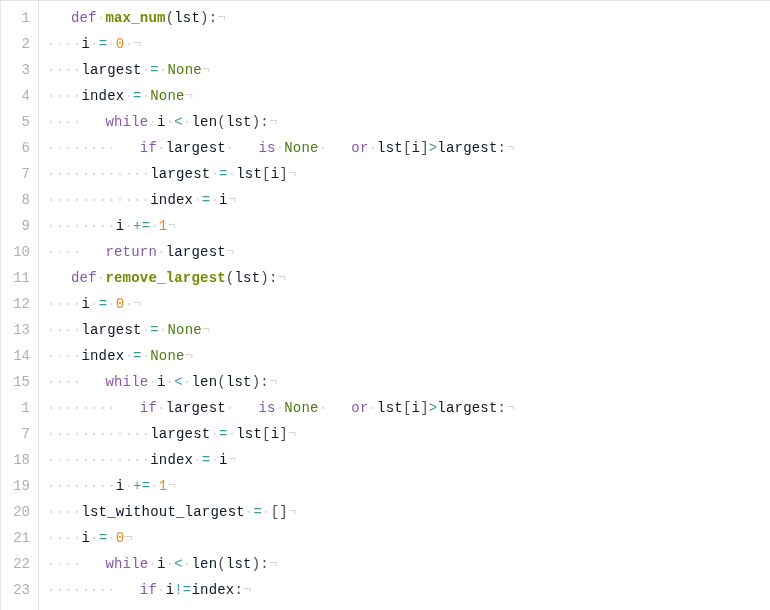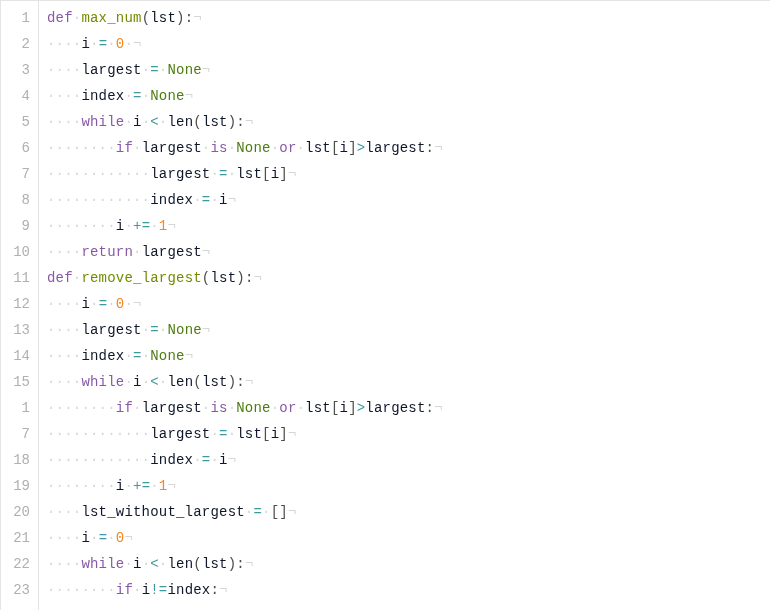--- a/index.html
+++ b/index.html
@@ -34,22 +34,22 @@
     font-size: 14px;
   }
   .code {
     flex: 1;
     padding: 4px 0 4px 8px;
     white-space: pre;
     line-height: 26px;
     letter-spacing: 0.2px;
   }
   .code .line { height: 26px; }
-  .kw   { color: #8959a8; }   
-  .fn   { color: #718c00; }   
+  .kw   { color: #8959a8; margin-left: 24px; }   
+  .fn   { color: #718c00; font-weight: bold; }   
   .num  { color: #f5871f; }   
   .var  { color: #0f172a; }
   .op   { color: #3e999f; }   
   .punc { color: #4d4d4c; }
   .ws   { color: #d6d6d6; }   
   .none { color: #4d7c0f; }
 </style>
 </head>
 <body>
 

